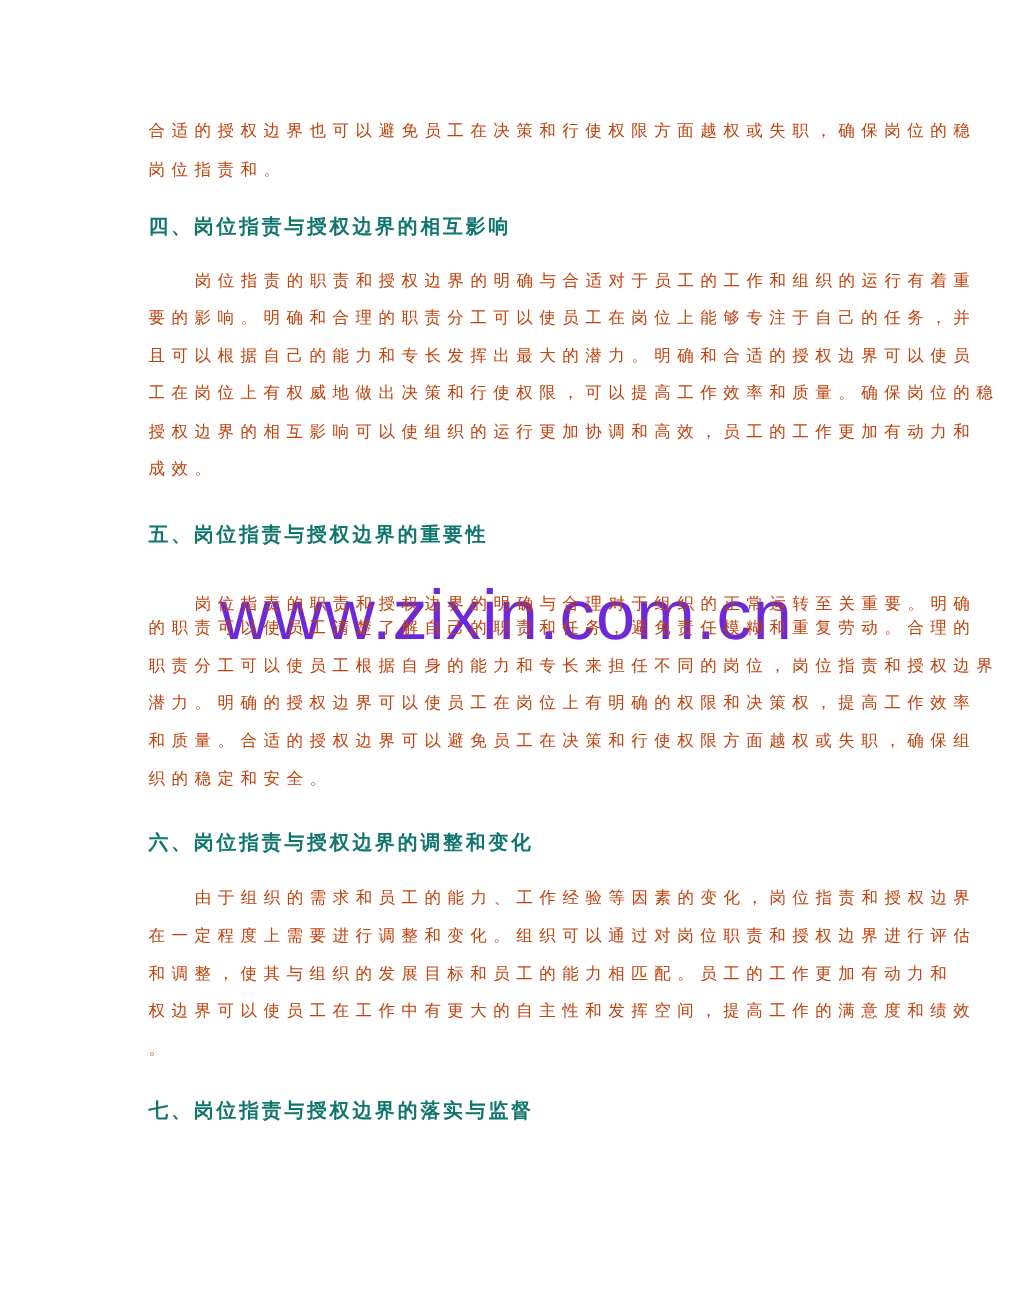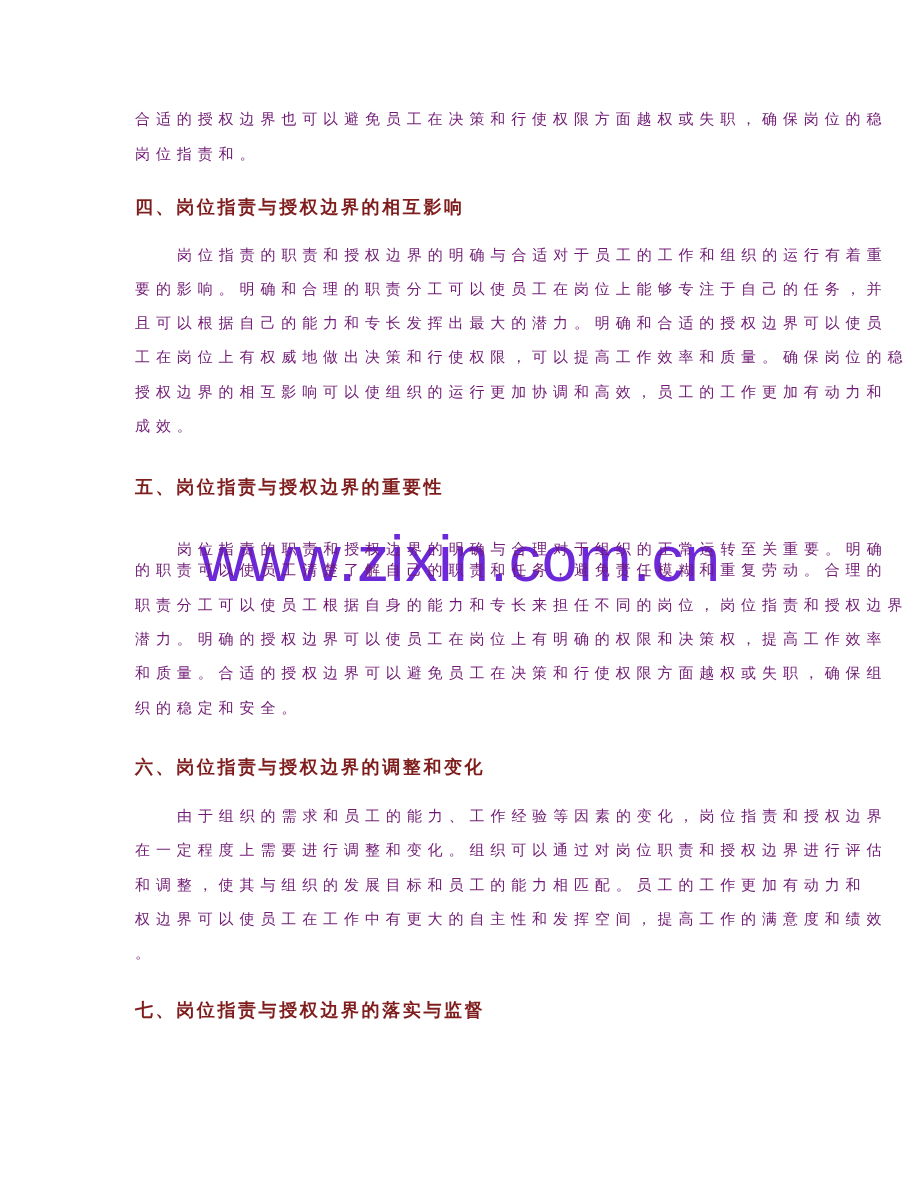--- a/index.html
+++ b/index.html
@@ -5,27 +5,27 @@
   html, body { margin: 0; padding: 0; background: #ffffff; }
   body { width: 920px; height: 1191px; position: relative; overflow: hidden; }
   .page {
     position: absolute; left: 135px; top: 0; width: 660px;
     font-family: "DejaVu Sans", "Liberation Sans", sans-serif;
     color: #1a1a1a;
   }
   .line {
     position: absolute; left: 0; white-space: nowrap;
     font-size: 15px; letter-spacing: 5.9px; height: 22px; line-height: 22px;
-    color: #701a75;
+    color: #c2410c;
   }
   .line.indent { left: 42px; }
   .heading {
     position: absolute; left: 0; white-space: nowrap;
     font-size: 18px; font-weight: bold; letter-spacing: 2.6px;
-    height: 24px; line-height: 24px; color: #7f1d1d;
+    height: 24px; line-height: 24px; color: #0f766e;
   }
   .watermark {
     position: absolute; left: 200px; top: 522px;
     font-family: "Liberation Sans", "DejaVu Sans", sans-serif;
     font-size: 64px; color: #6d28d9; letter-spacing: 1px;
     white-space: nowrap; z-index: 0; pointer-events: none;
   }
   .page { z-index: 1; }
 </style>
 </head>

